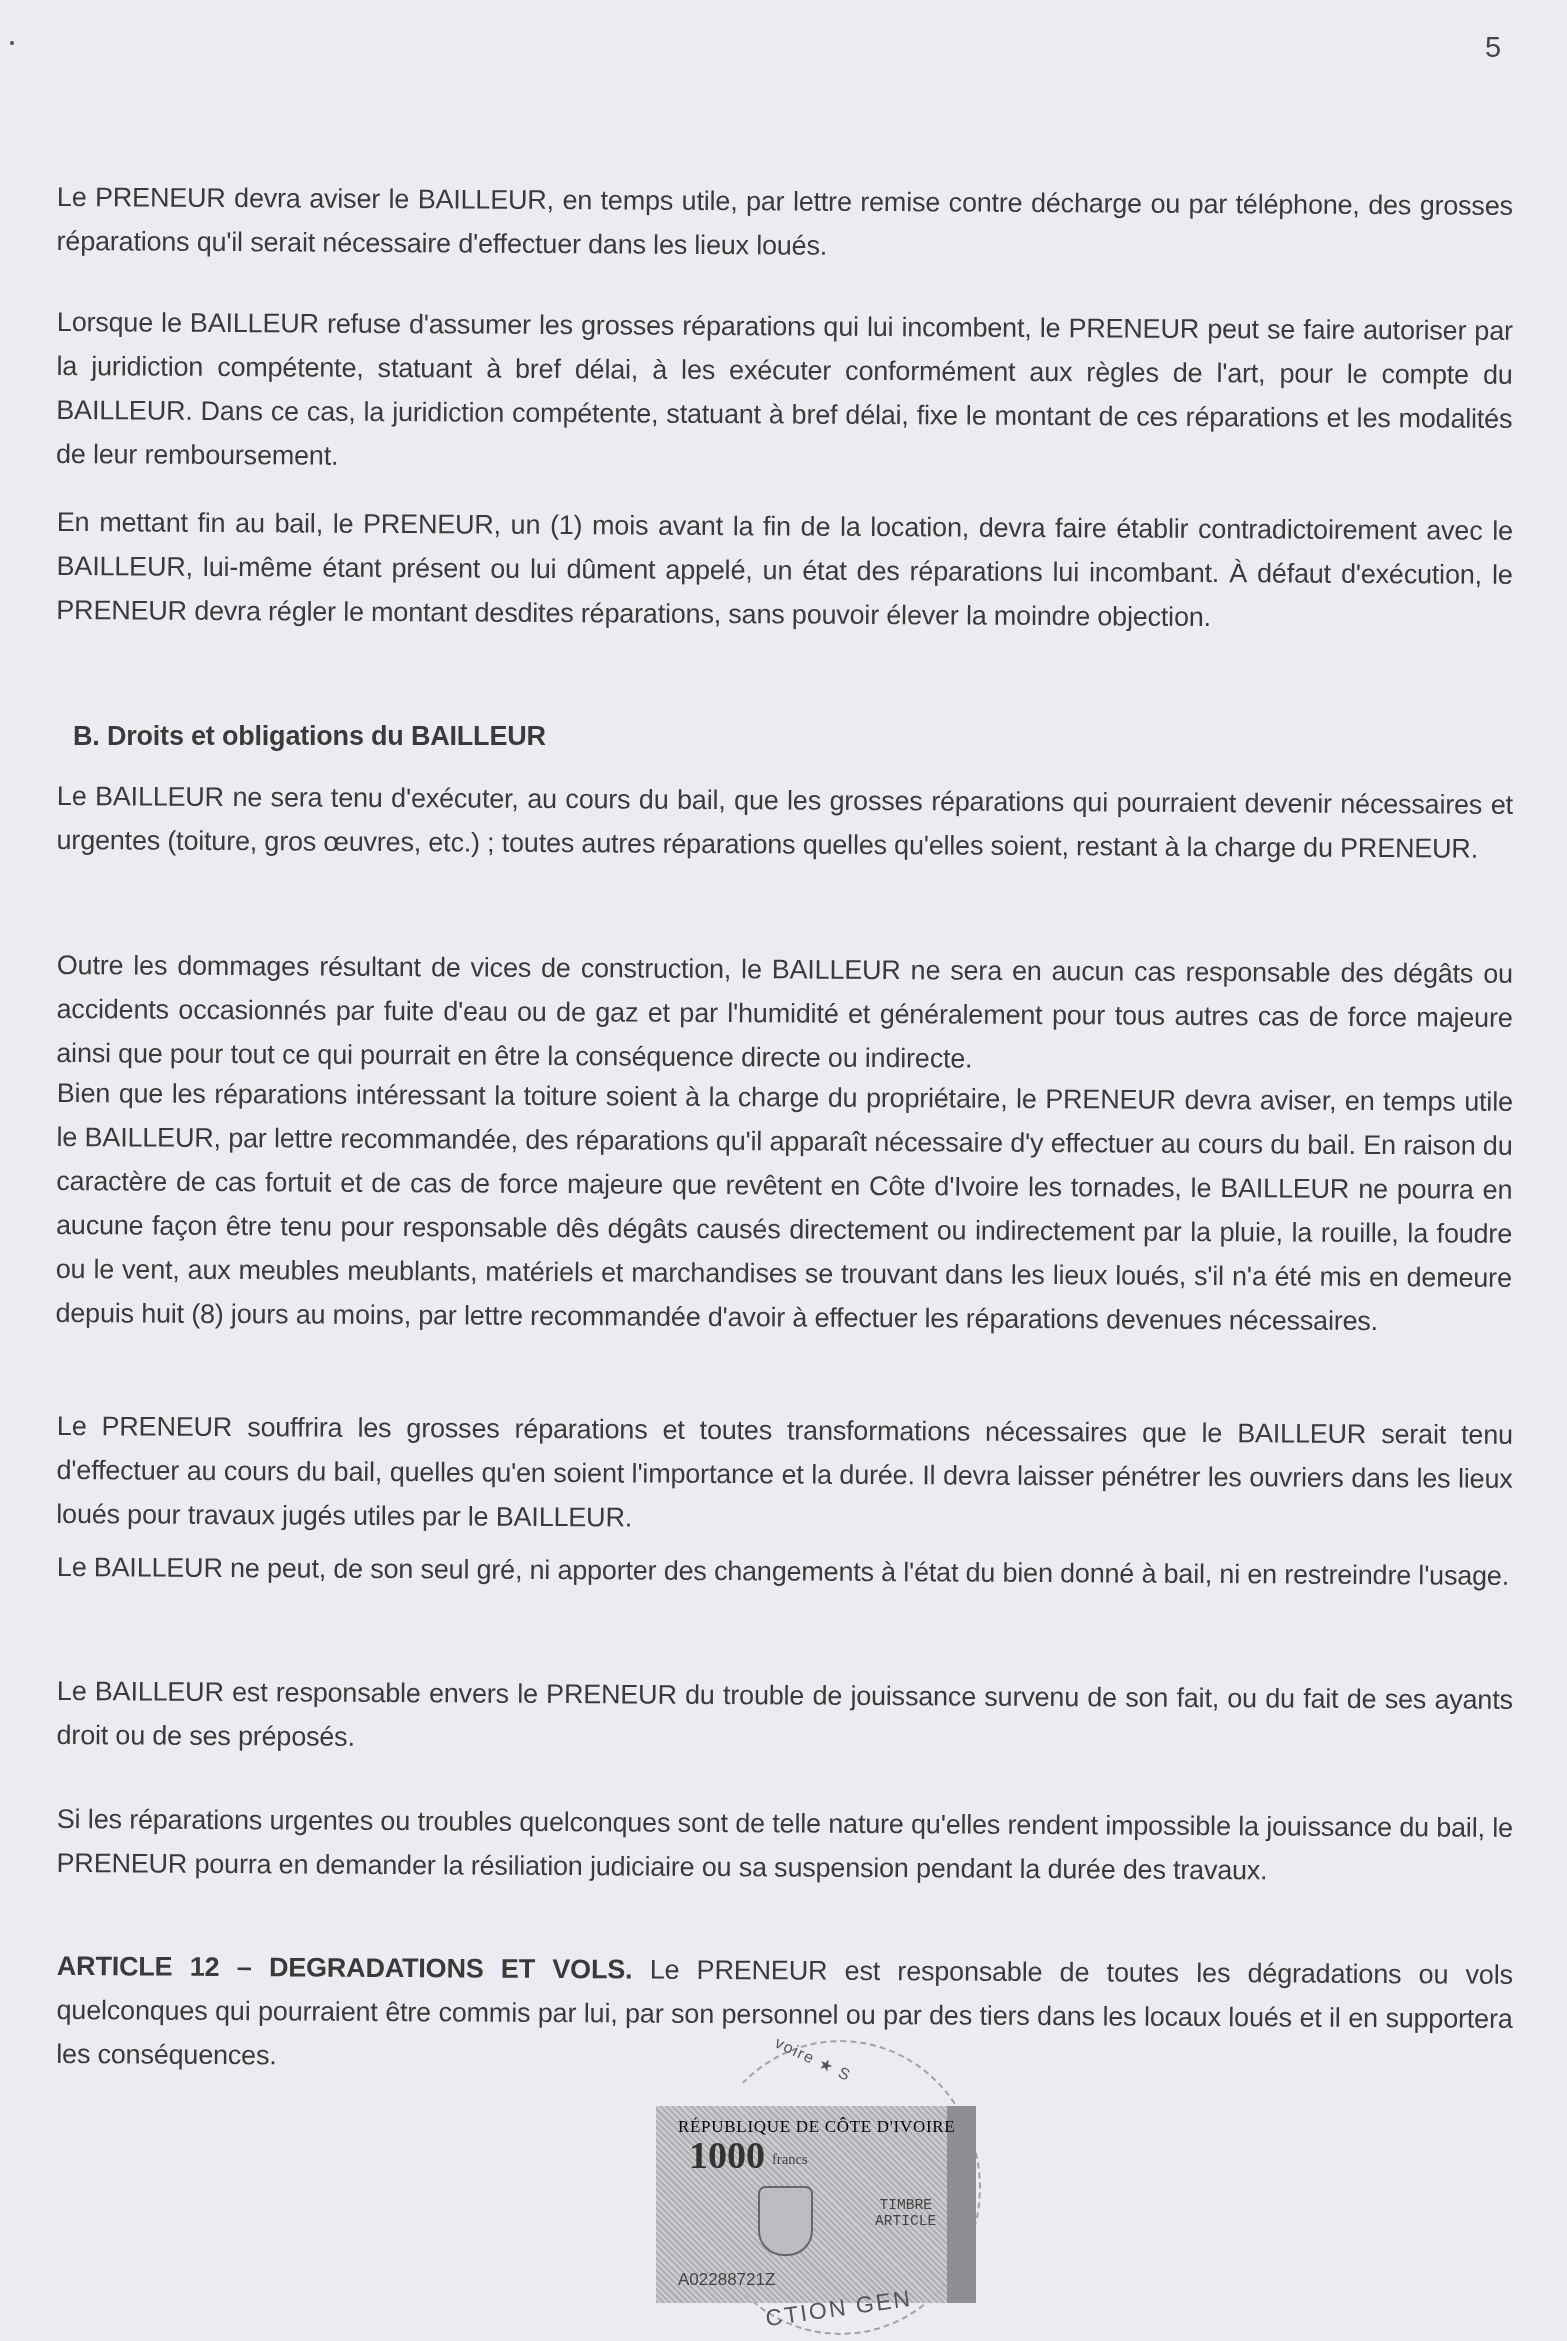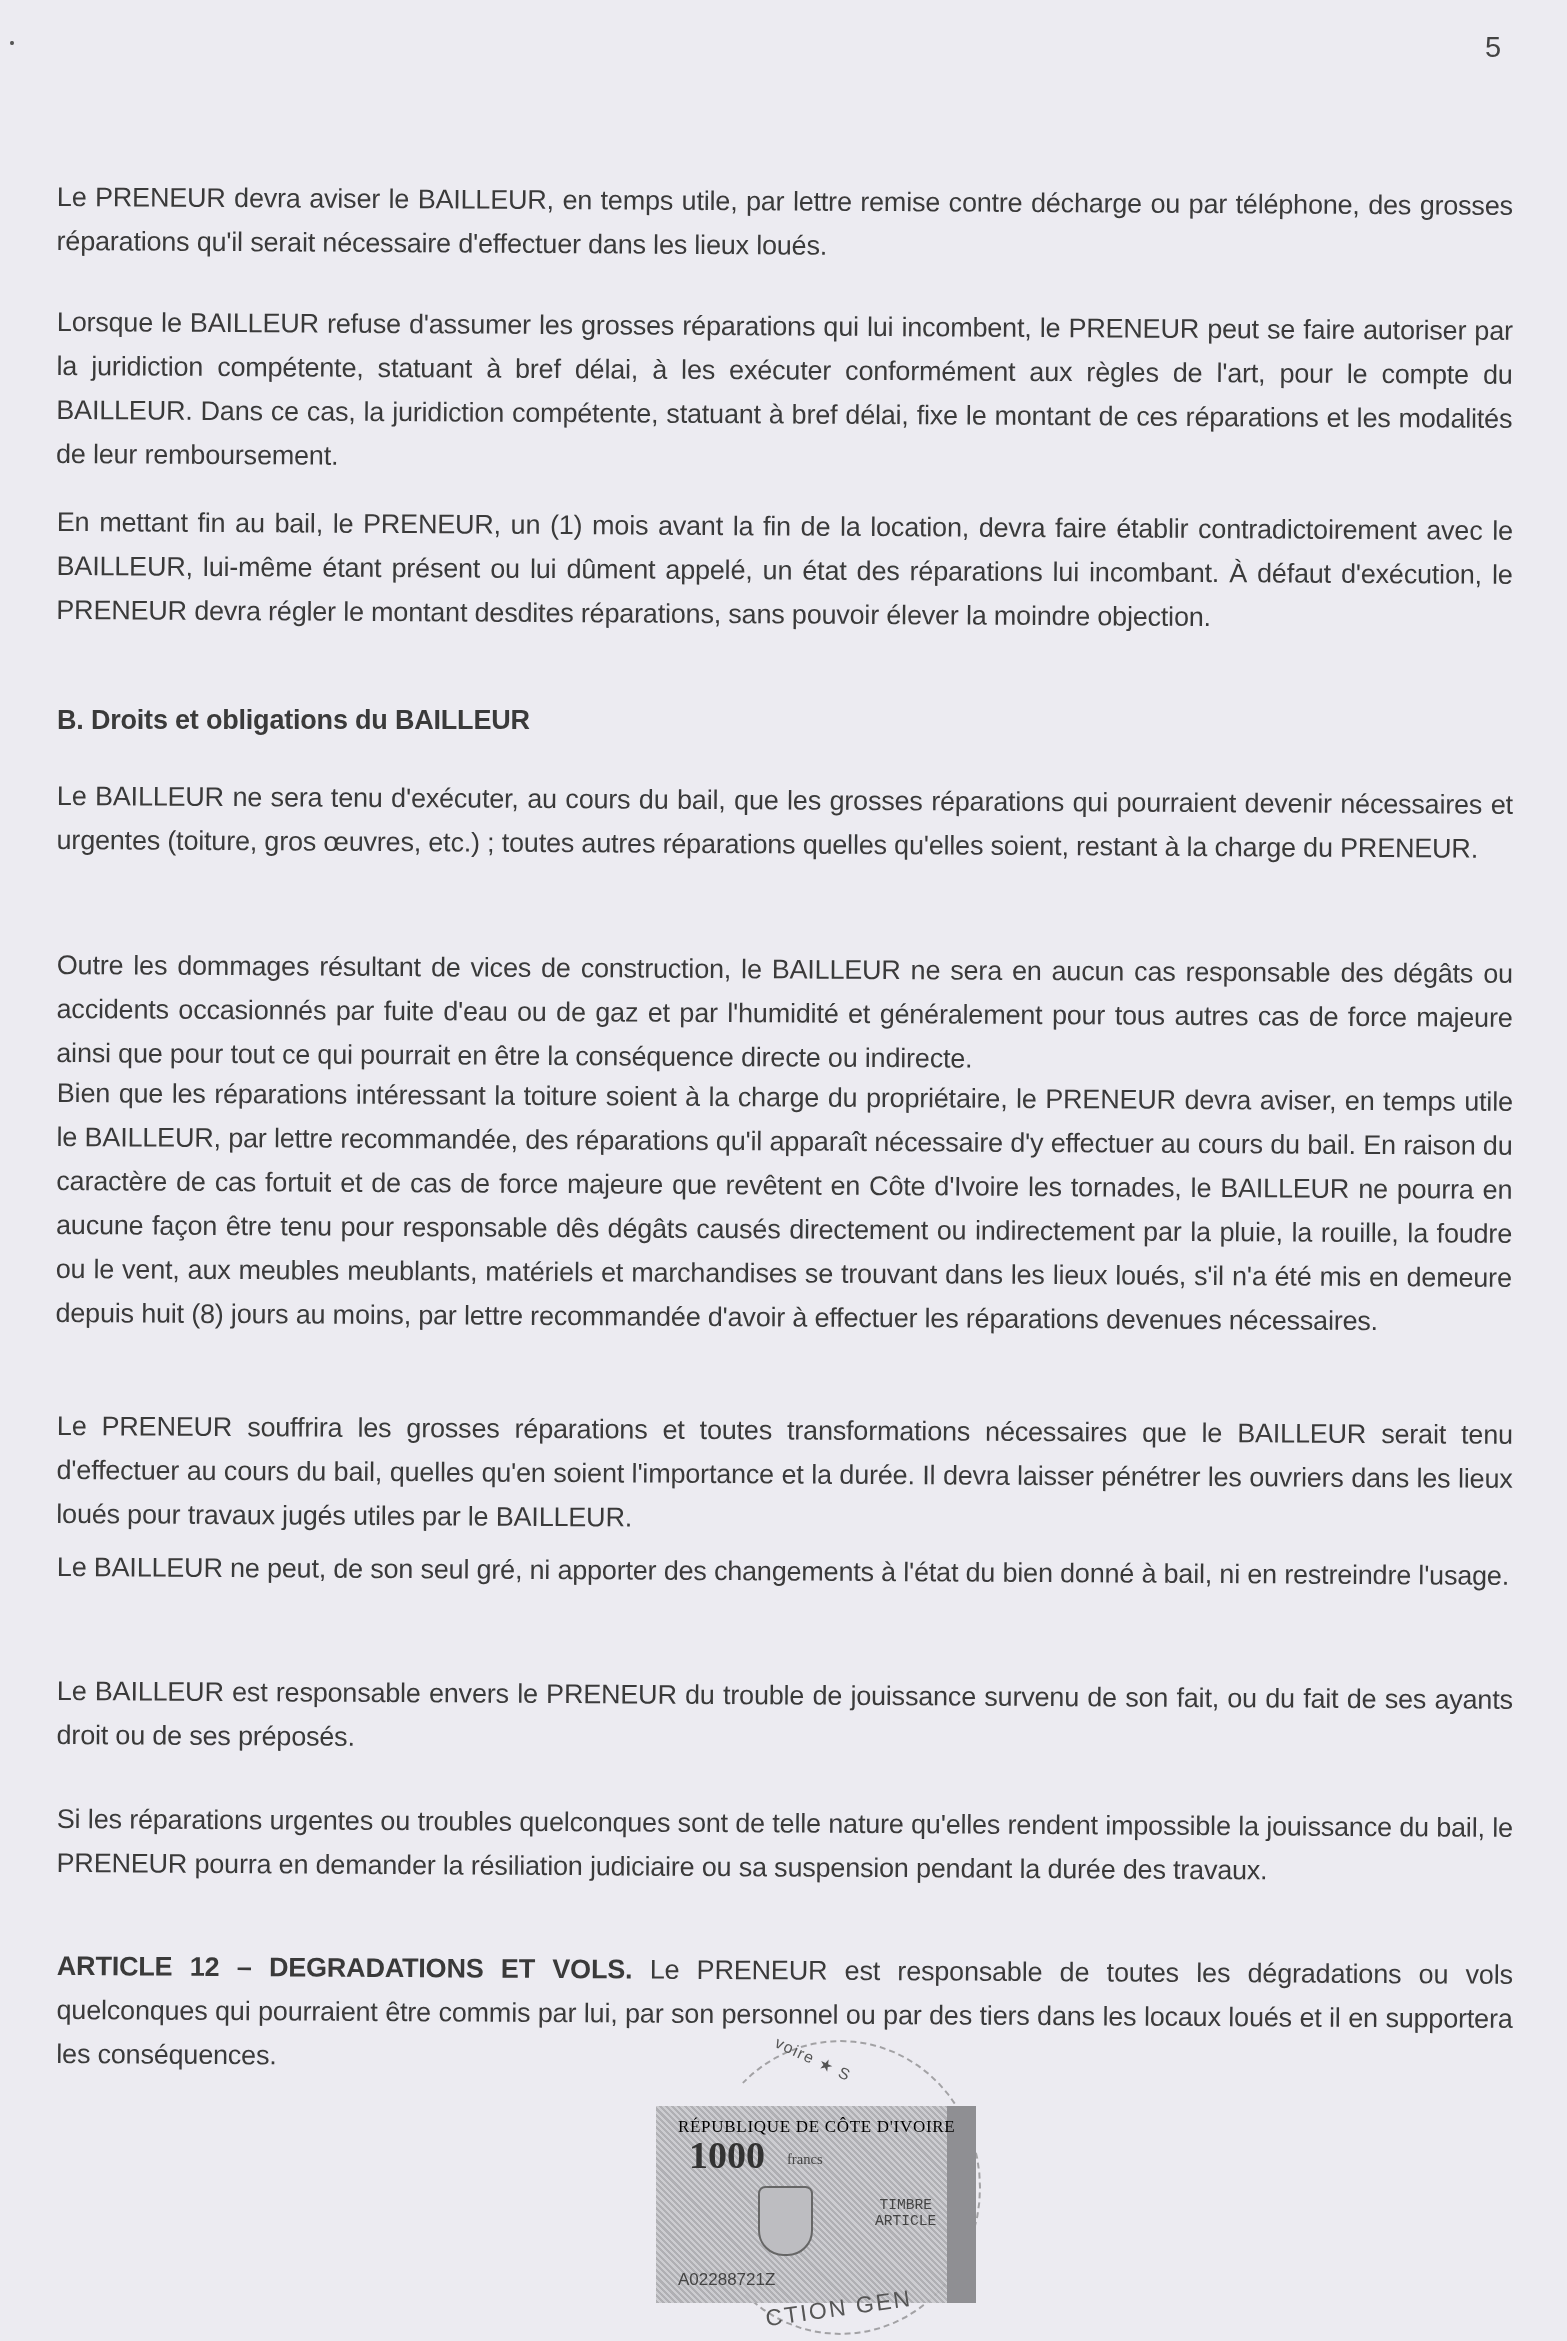--- a/index.html
+++ b/index.html
@@ -37,21 +37,21 @@
       text-align: justify;
       margin: 0;
       letter-spacing: -0.2px;
       transform: rotate(0.35deg);
       transform-origin: left top;
     }
     .heading {
       font-size: 27px;
       line-height: 44px;
       font-weight: bold;
-      margin: 0;
+      margin: 16px;
       letter-spacing: -0.2px;
     }
     .bold-lead { font-weight: bold; }
 
     #p1 { position: absolute; top: 0; }
     #p2 { position: absolute; top: 125px; }
     #p3 { position: absolute; top: 325px; }
     #h1 { position: absolute; top: 523px; }
     #p4 { position: absolute; top: 599px; }
     #p5 { position: absolute; top: 768px; }
@@ -106,21 +106,21 @@
     .stamp-value {
       position: absolute;
       left: 33px; top: 42px;
       font-family: "Liberation Serif", serif;
       font-weight: bold;
       font-size: 38px;
       color: #333;
     }
     .stamp-currency {
       position: absolute;
-      left: 131px; top: 60px;
+      left: 116px; top: 60px;
       font-family: "Liberation Serif", serif;
       font-size: 14.6px;
       color: #444;
     }
     .stamp-timbre {
       position: absolute;
       left: 219px; top: 106px;
       font-family: Liberation Mono, monospace;
       font-size: 14.6px;
       line-height: 16px;

